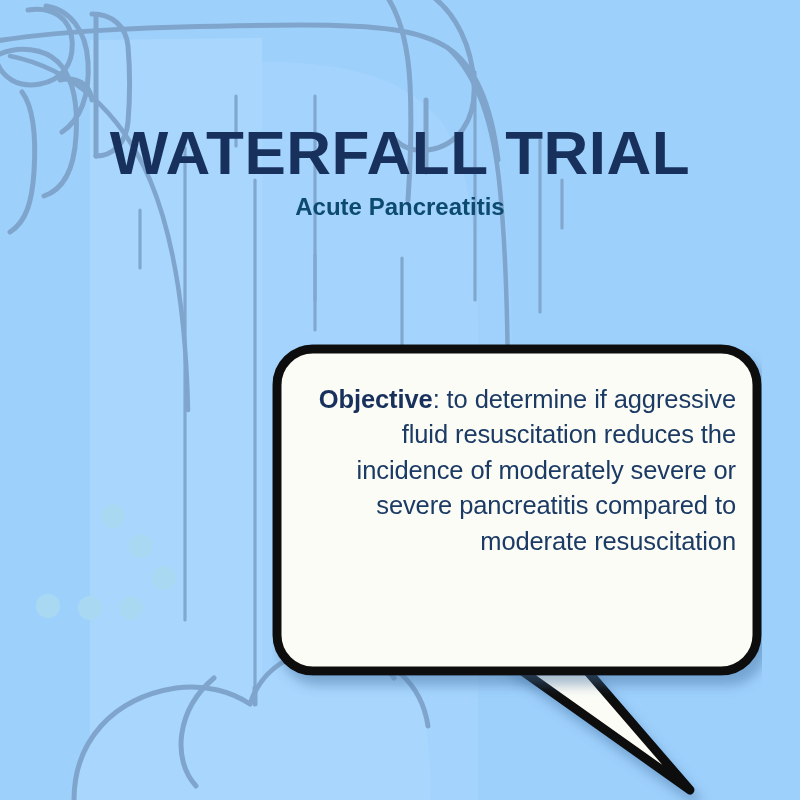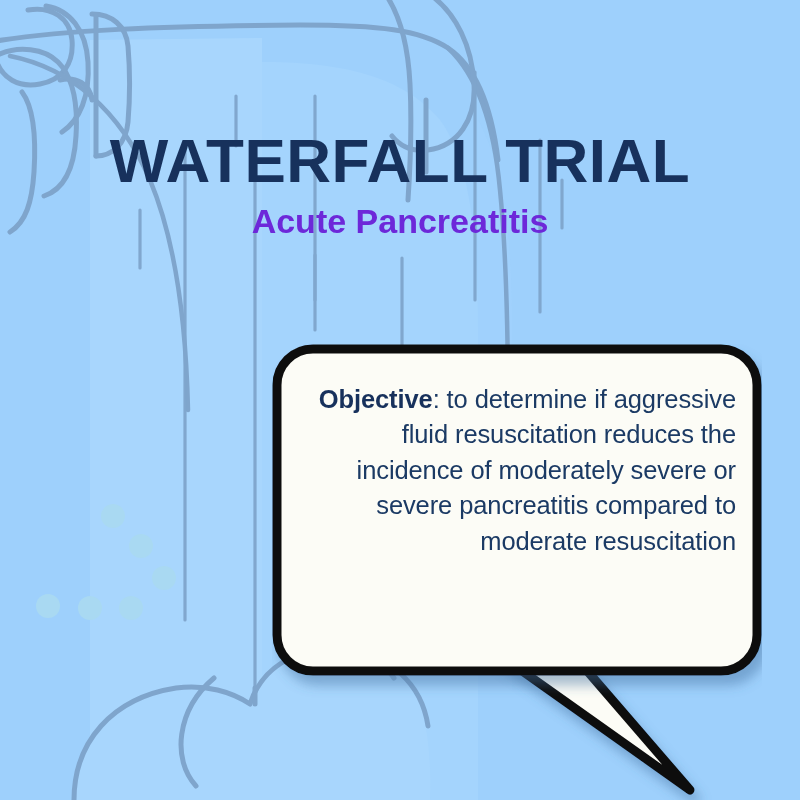--- a/index.html
+++ b/index.html
@@ -31,36 +31,36 @@
   
   .heading {
     position: absolute;
     left: 0;
     top: 118px;
     width: 800px;
     text-align: center;
     z-index: 5;
   }
   .title {
-    margin: 12px;
+    margin: 4px;
     font-family: "Liberation Sans", sans-serif;
     font-weight: bold;
     font-size: 62px;
     letter-spacing: 0.5px;
     line-height: 1.0;
     color: #17315c;
     white-space: nowrap;
   }
   .subtitle {
     margin: 10px 0 0 0;
     font-family: "Liberation Sans", sans-serif;
     font-weight: bold;
-    font-size: 34px;
+    font-size: 24px;
     line-height: 1.05;
-    color: #6d28d9;
+    color: #0c4a6e;
     white-space: nowrap;
   }
 
   
   .bubble-wrap {
     position: absolute;
     left: 272px;
     top: 344px;
     width: 490px;
     height: 456px;

